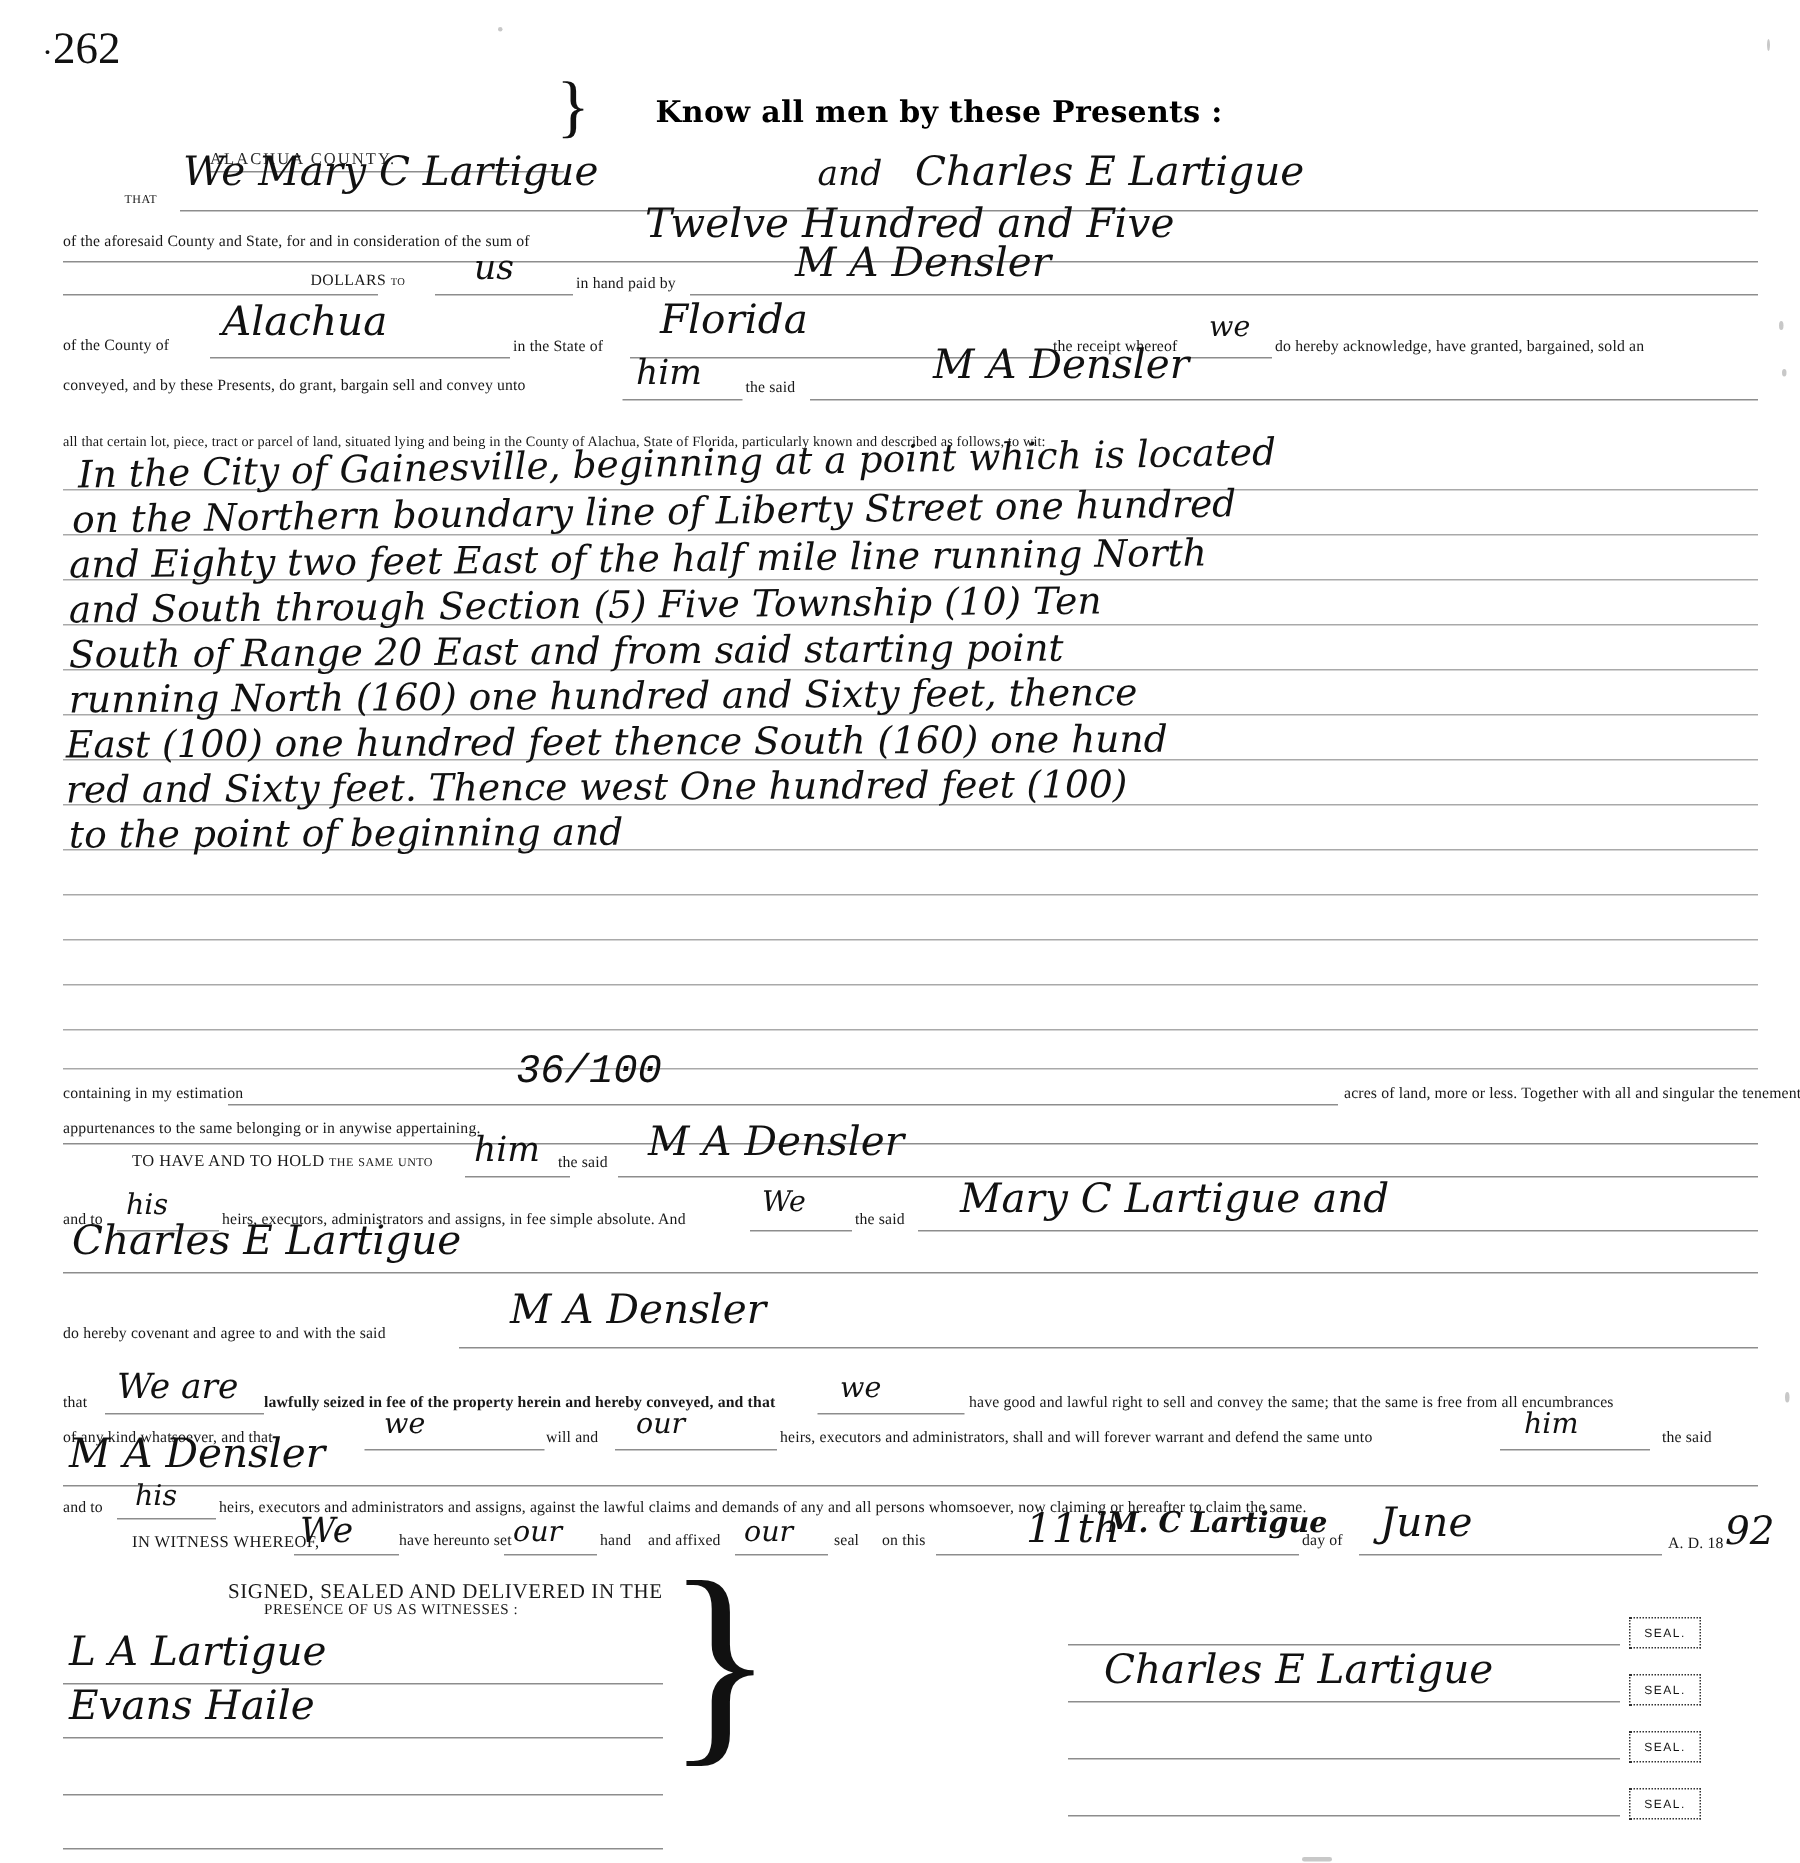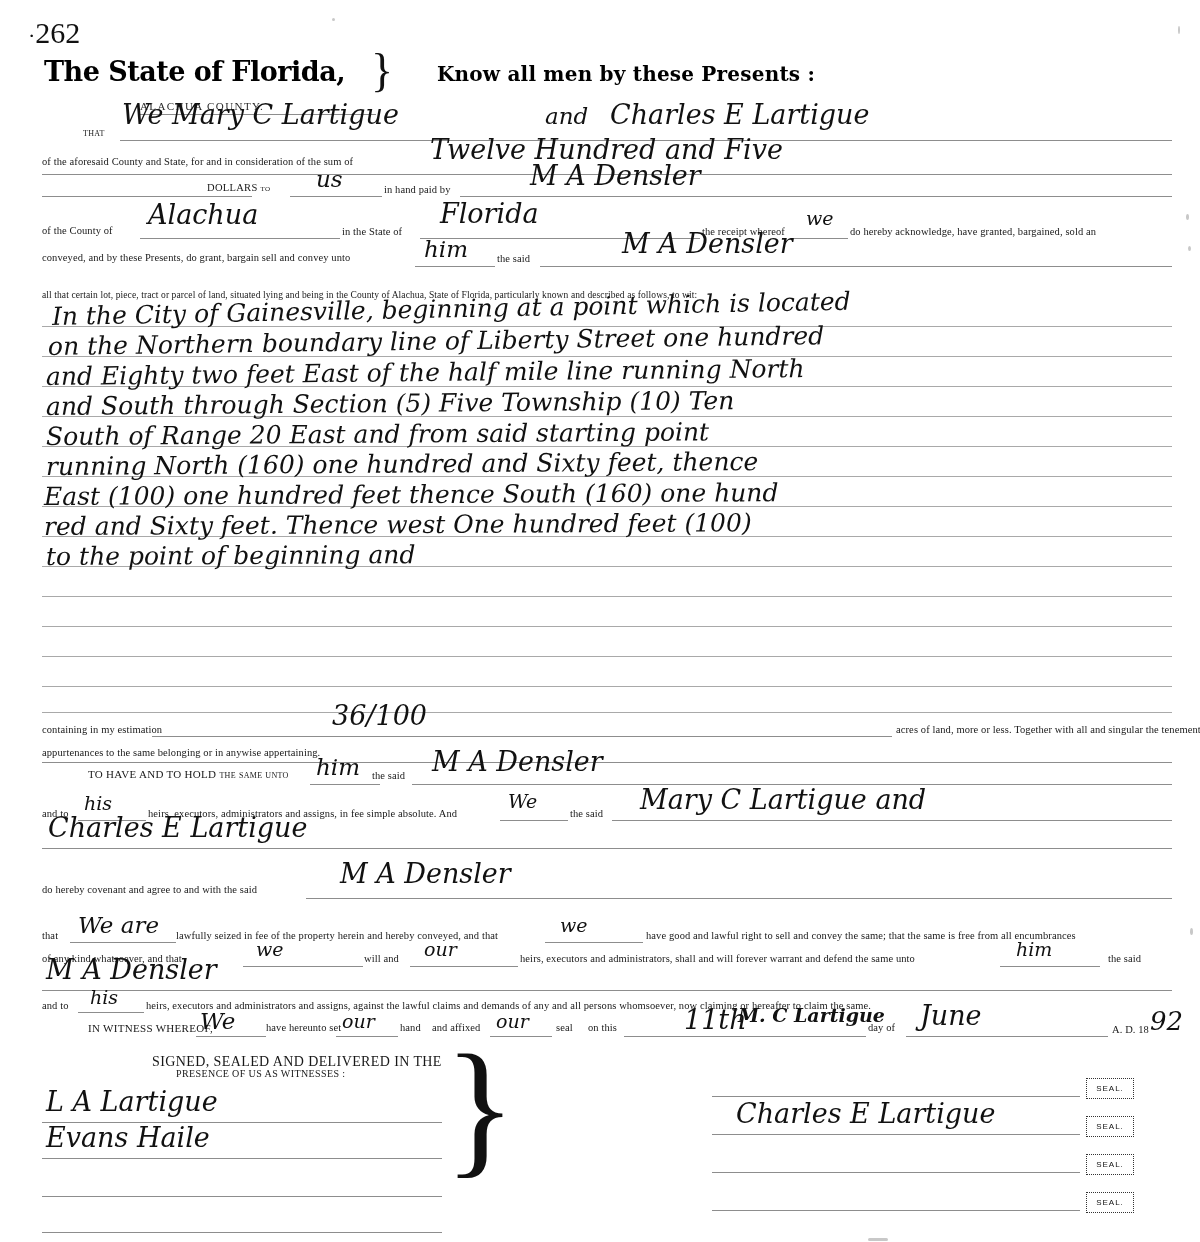--- a/index.html
+++ b/index.html
@@ -46,21 +46,20 @@
   
   .speck { position:absolute; background:#9a9a9a; border-radius:50%; opacity:.55; }
 </style>
 </head>
 <body>
 
 <div class="page">
 
   <div id="page-number"><span class="dot">·</span><span>262</span></div>
 
-  <div class="goth" id="state-title">The State of Florida,</div>
   <div class="brace" style="left:371px; top:44px;">}</div>
   <div class="goth" id="know-all">Know all men by these Presents :</div>
   <div id="county-line">ALACHUA COUNTY.</div>
   <div class="rule" style="left:140px; top:114px; width:236px;"></div>
 
   <div class="pr caps" style="left:83px; top:126px; font-size:11px;">that</div>
   <div class="rule" style="left:120px; top:140px; width:1052px;"></div>
   <div class="hw big" style="left:122px; top:99px;">We Mary C Lartigue</div>
   <div class="hw mid" style="left:545px; top:103px;">and</div>
   <div class="hw big" style="left:610px; top:99px;">Charles E Lartigue</div>
@@ -117,21 +116,21 @@
   <div class="hw" style="left:46px;  top:362px; font-size:25px; transform:rotate(-0.6deg);">and Eighty two feet East of the half mile line running North</div>
   <div class="hw" style="left:46px;  top:392px; font-size:25px; transform:rotate(-0.5deg);">and South through Section (5) Five Township (10) Ten</div>
   <div class="hw" style="left:46px;  top:422px; font-size:25px; transform:rotate(-0.4deg);">South of Range 20 East  and from said starting point</div>
   <div class="hw" style="left:46px;  top:452px; font-size:25px; transform:rotate(-0.4deg);">running North (160) one hundred and Sixty feet, thence</div>
   <div class="hw" style="left:44px;  top:482px; font-size:25px; transform:rotate(-0.3deg);">East (100) one hundred feet thence South (160) one hund</div>
   <div class="hw" style="left:44px;  top:512px; font-size:25px; transform:rotate(-0.3deg);">red and Sixty feet. Thence west One hundred feet (100)</div>
   <div class="hw" style="left:46px;  top:542px; font-size:25px; transform:rotate(-0.3deg);">to the point of beginning and</div>
 
   <div class="pr" style="left:42px; top:724px;">containing in my estimation</div>
   <div class="rule" style="left:152px; top:736px; width:740px;"></div>
-  <div class="hw big" style="left:332px; top:700px;">36/100</div>
+  <div class="hw big" style="left:344px; top:700px;font-family:Liberation Mono, monospace;">36/100</div>
   <div class="pr" style="left:896px; top:724px;">acres of land, more or less.  Together with all and singular the tenements, hereditaments and</div>
 
   <div class="pr" style="left:42px; top:747px;">appurtenances to the same belonging or in anywise appertaining.</div>
   <div class="rule" style="left:42px; top:762px; width:1130px;"></div>
 
   <div class="pr caps" style="left:88px; top:768px; font-size:11px;">TO HAVE AND TO HOLD the same unto</div>
   <div class="rule" style="left:310px; top:784px; width:70px;"></div>
   <div class="hw mid" style="left:316px; top:754px;">him</div>
   <div class="pr" style="left:372px; top:770px;">the said</div>
   <div class="rule" style="left:412px; top:784px; width:760px;"></div>
@@ -149,21 +148,21 @@
   <div class="rule" style="left:42px; top:848px; width:1130px;"></div>
   <div class="hw big" style="left:48px; top:812px;">Charles E Lartigue</div>
 
   <div class="pr" style="left:42px; top:884px;">do hereby covenant and agree to and with the said</div>
   <div class="rule" style="left:306px; top:898px; width:866px;"></div>
   <div class="hw big" style="left:340px; top:858px;">M A Densler</div>
 
   <div class="pr" style="left:42px; top:930px;">that</div>
   <div class="rule" style="left:70px; top:942px; width:106px;"></div>
   <div class="hw mid" style="left:78px; top:912px;">We are</div>
-  <div class="pr" style="left:176px; top:930px;">lawfully seized in fee of the property herein and hereby conveyed, and that</div>
+  <div class="pr" style="left:176px; top:930px;font-weight:bold;">lawfully seized in fee of the property herein and hereby conveyed, and that</div>
   <div class="rule" style="left:545px; top:942px; width:98px;"></div>
   <div class="hw sml" style="left:560px; top:914px;">we</div>
   <div class="pr" style="left:646px; top:930px;">have good and lawful right to sell and convey the same;  that the same is free from all encumbrances</div>
 
   <div class="pr" style="left:42px; top:953px;">of any kind whatsoever, and that</div>
   <div class="rule" style="left:243px; top:966px; width:120px;"></div>
   <div class="hw sml" style="left:256px; top:938px;">we</div>
   <div class="pr" style="left:364px; top:953px;">will and</div>
   <div class="rule" style="left:410px; top:966px; width:108px;"></div>
   <div class="hw sml" style="left:424px; top:938px;">our</div>

